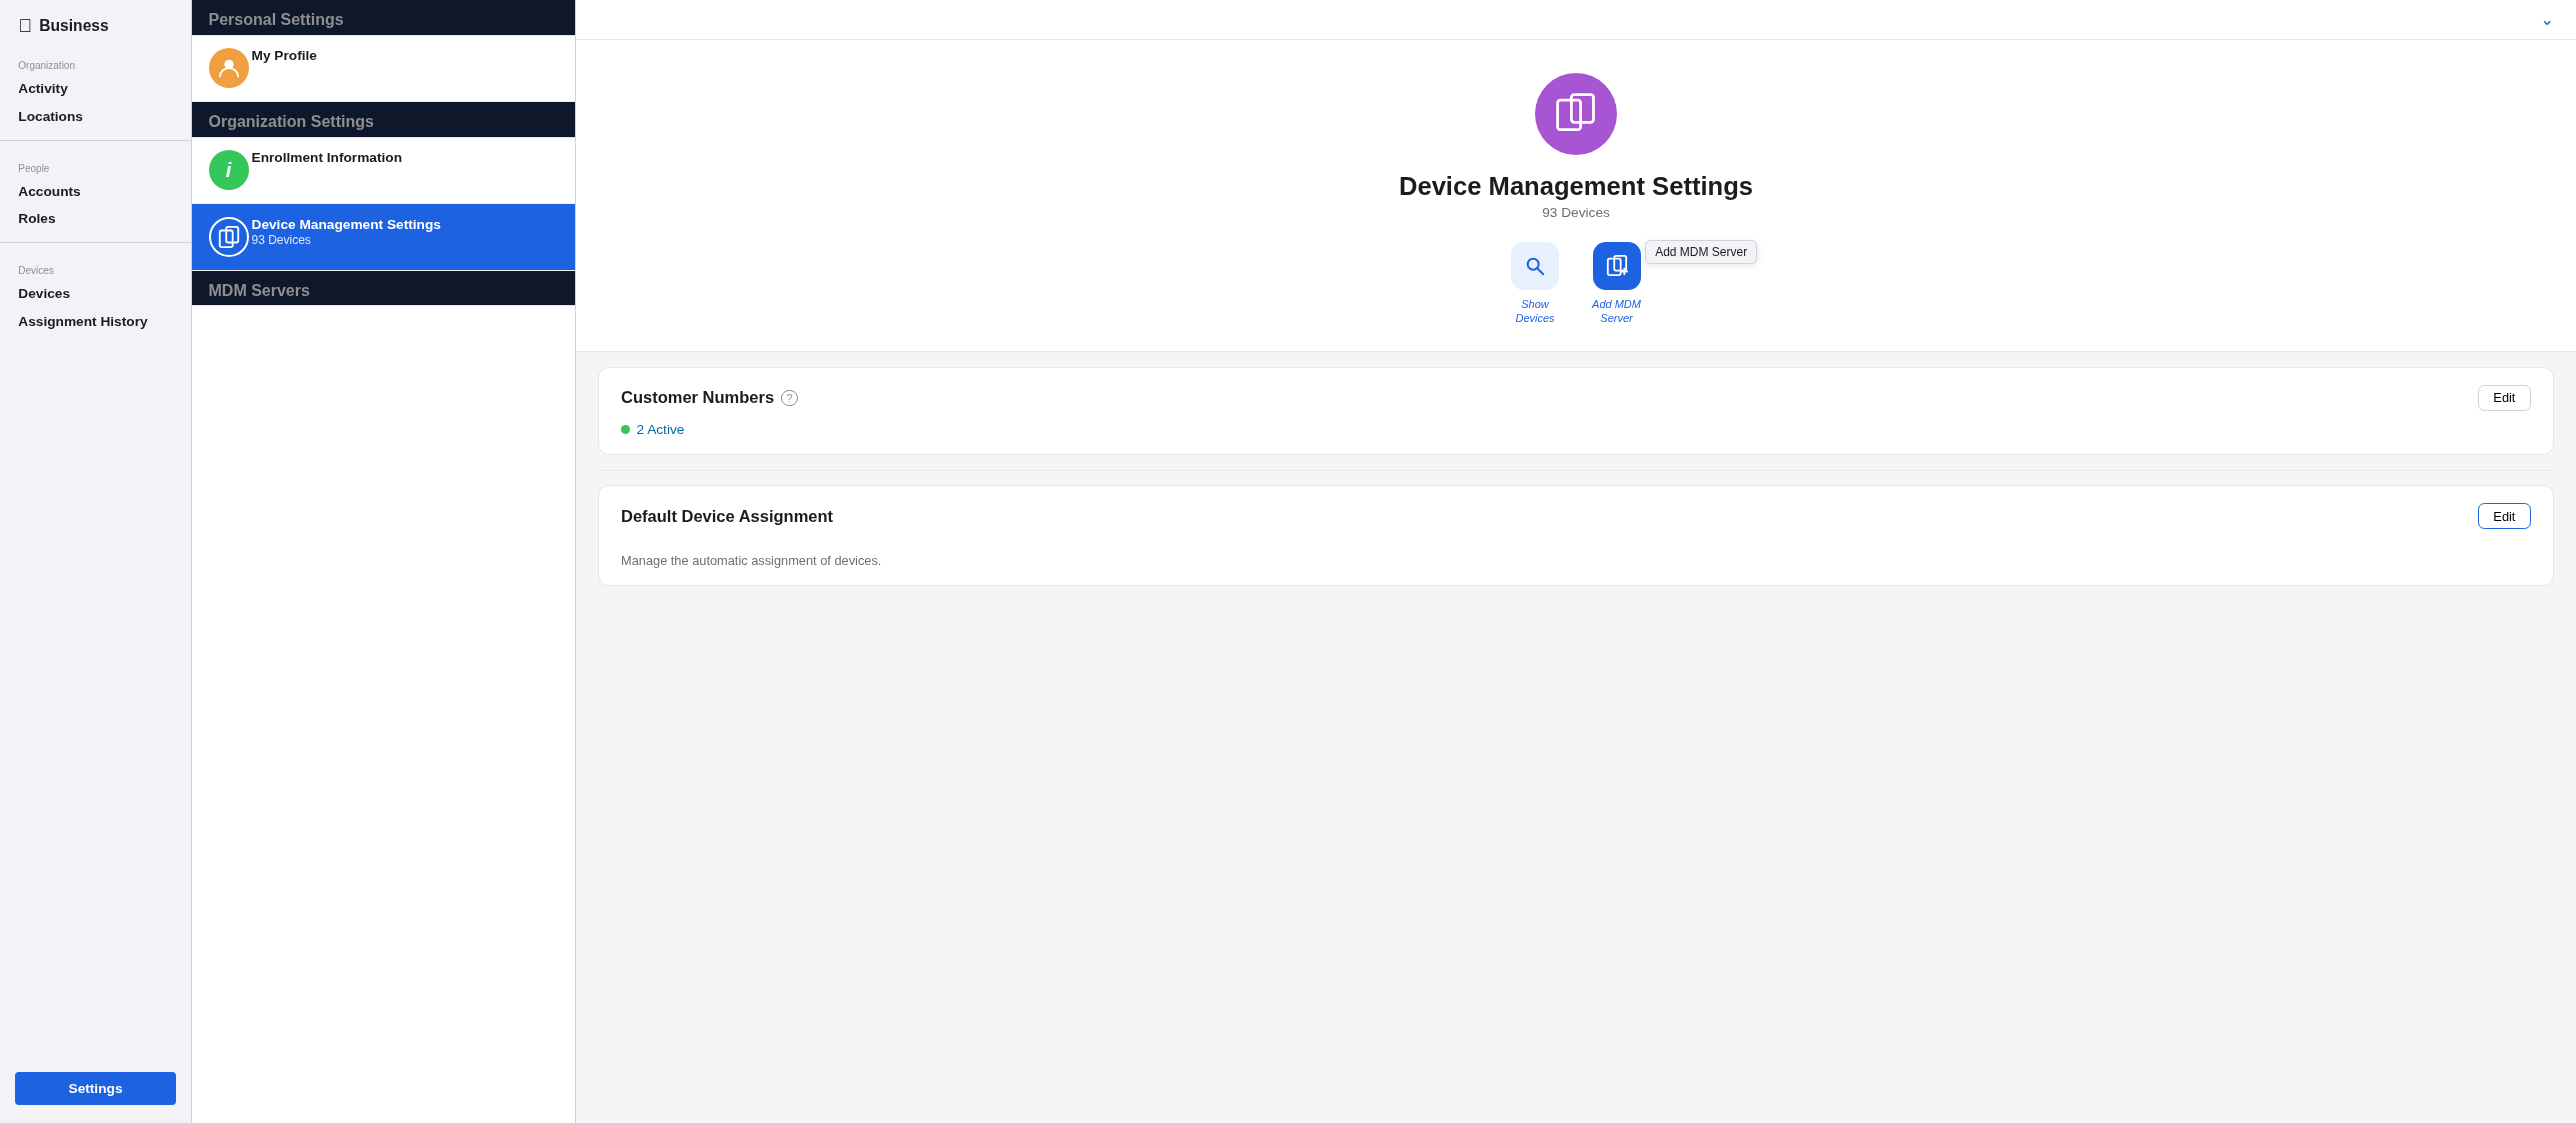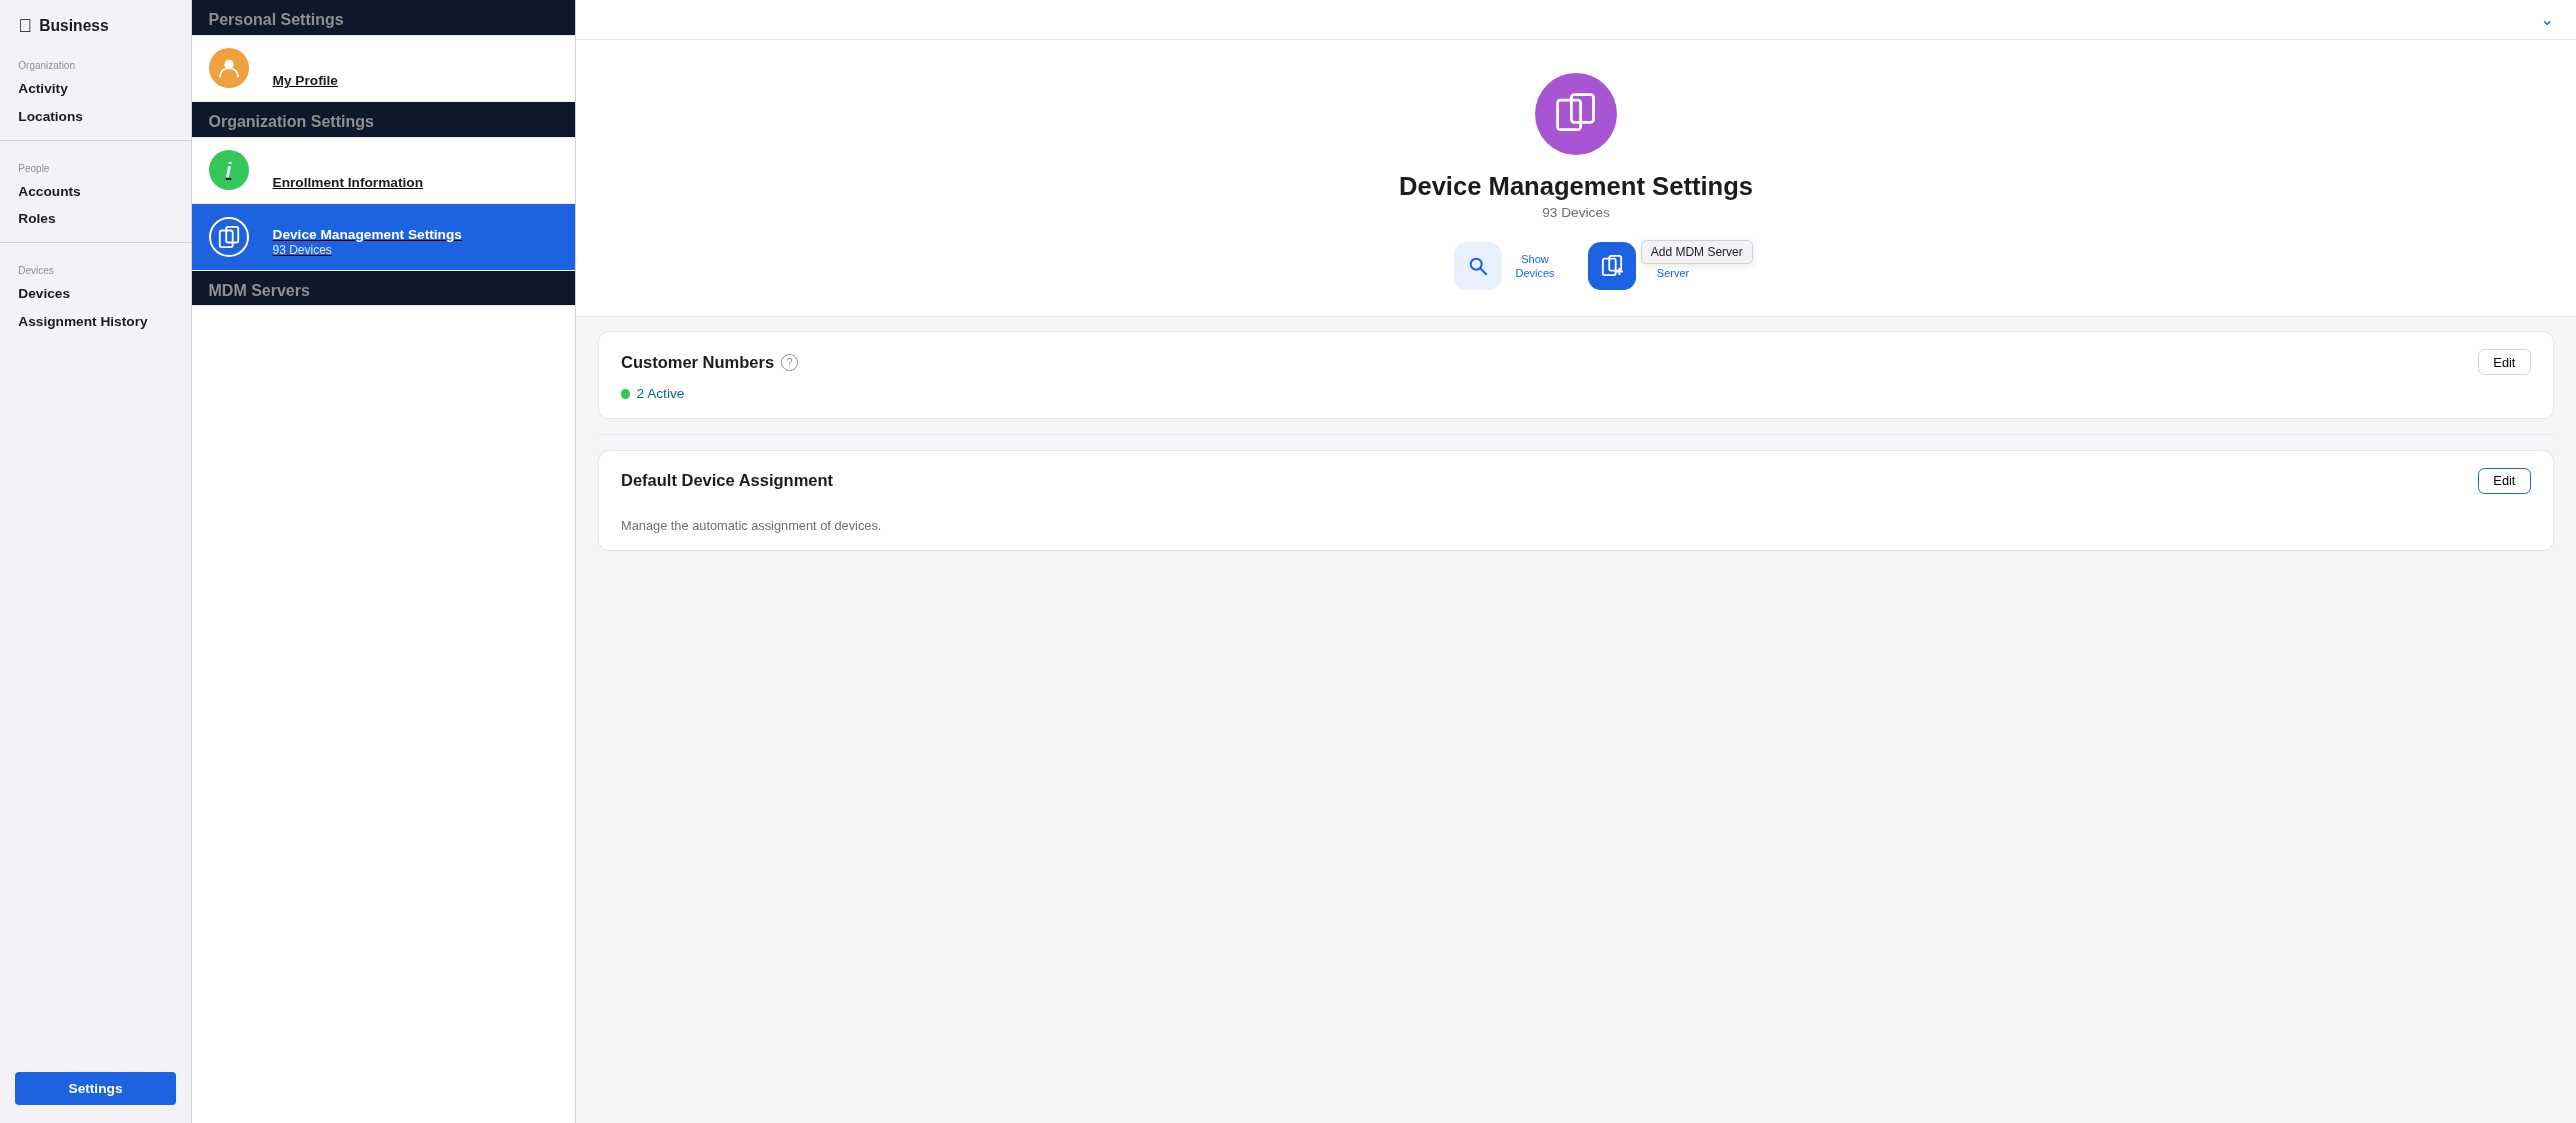--- a/index.html
+++ b/index.html
@@ -85,27 +85,26 @@
     .panel-section-label {
       font-size: 16px;
       font-weight: 700;
       color: #8e8e93;
       padding: 11px 16.5px 5.5px;
       background: #0f172a;
       border-bottom: 0.9px solid #e5e5ea;
     }
     .panel-item {
       display: flex;
-      align-items: flex-end;
-      gap: 24px;
+      align-items: flex-start;
+      gap: 3px;
       padding: 12.8px 16.5px;
       border-bottom: 0.9px solid #f2f2f7;
       cursor: pointer;
       background: #fff;
-      text-decoration: underline;
     }
     .panel-item.active {
       background: #1d62e0;
     }
     .panel-item.active .panel-item-title { color: #fff; }
     .panel-item.active .panel-item-subtitle { color: rgba(255,255,255,0.85); }
 
     .panel-icon-circle {
       width: 40px;
       height: 40px;
@@ -177,26 +176,27 @@
       color: #6e6e73;
       margin-top: 4.6px;
     }
     .hero-actions {
       display: flex;
       gap: 33px;
       margin-top: 22px;
     }
     .hero-action-btn {
       display: flex;
-      flex-direction: row;
-      align-items: center;
-      gap: 13px;
+      flex-direction: column;
+      align-items: center;
+      gap: 7px;
       cursor: pointer;
       background: none;
       border: none;
+      font-style: italic;
     }
     .hero-action-icon {
       width: 48px;
       height: 48px;
       border-radius: 12.8px;
       display: flex;
       align-items: center;
       justify-content: center;
       font-size: 20px;
     }

